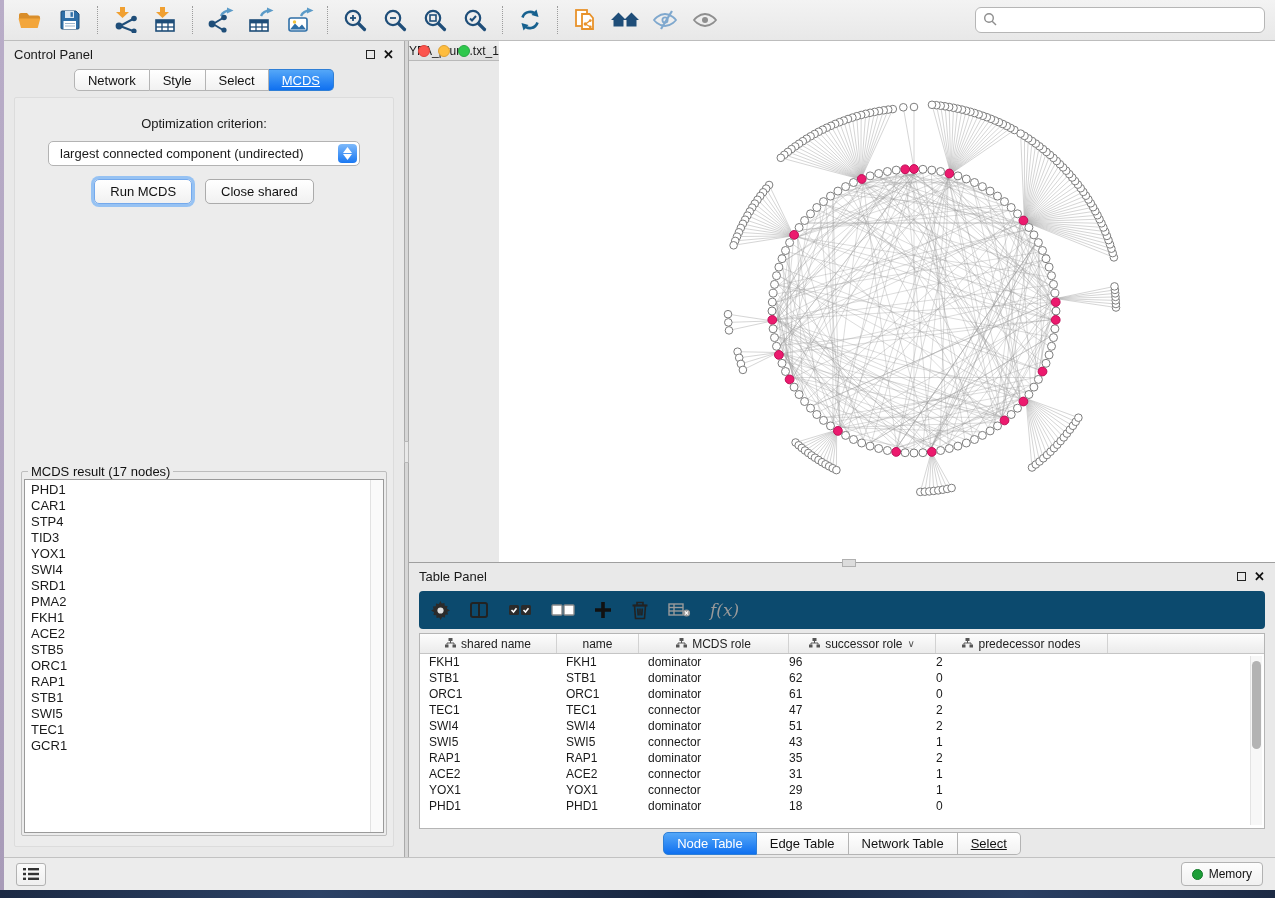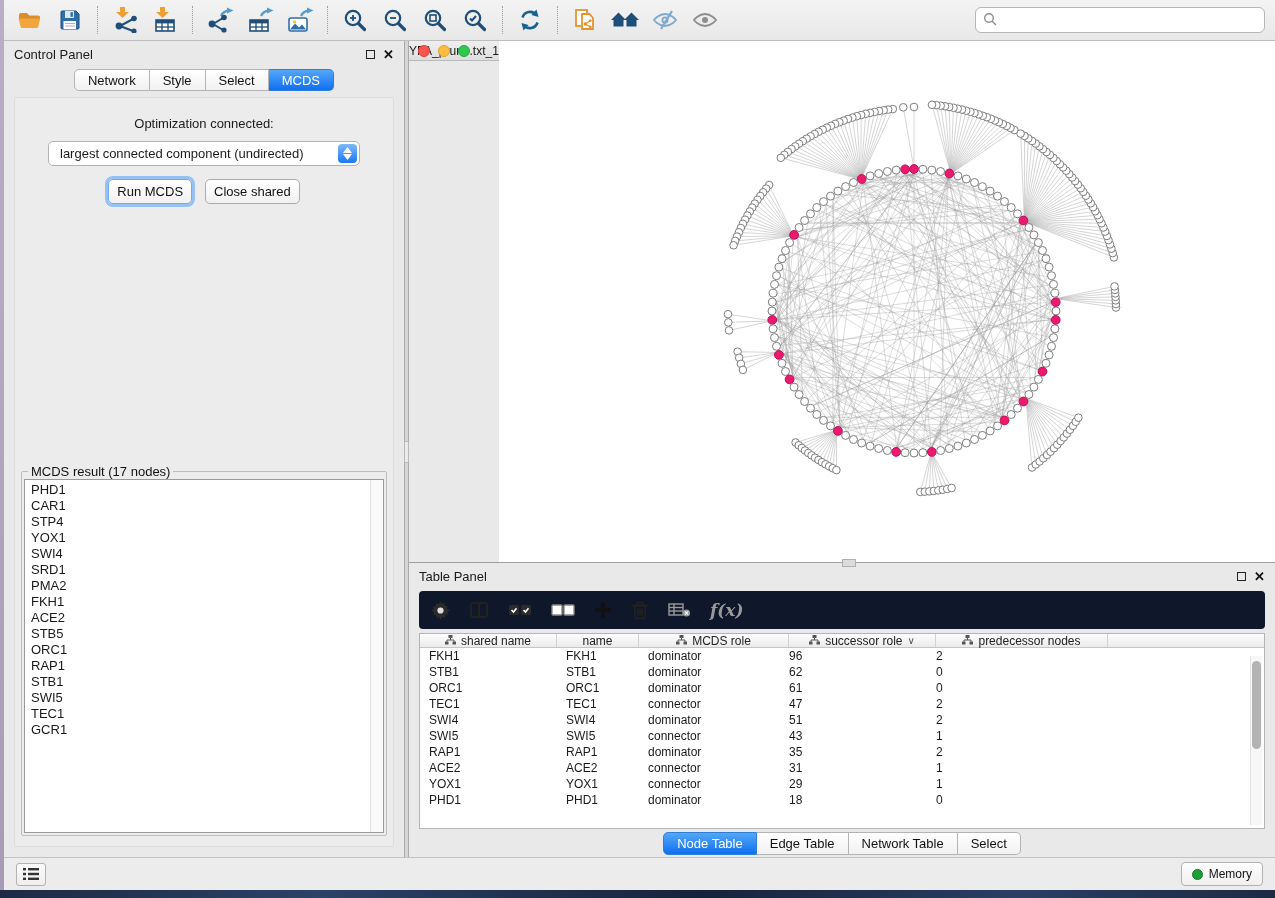--- a/index.html
+++ b/index.html
@@ -24,28 +24,28 @@
   
   .control-panel { width:400px; flex:0 0 400px; display:flex; flex-direction:column; background:#e9e9e9; }
   .panel-header { height:26px; display:flex; align-items:center; padding:0 10px; gap:8px; }
   .panel-title { font-size:13px; color:#1a1a1a; }
   .panel-header .spacer { flex:1; }
   .win-float { width:9px; height:9px; border:1.5px solid #222; display:inline-block; }
   .win-close { font-size:13px; font-weight:bold; color:#111; line-height:1; }
   .cp-tabs { display:flex; justify-content:center; height:22px; margin-top:2px; }
   .seg-tab { padding:3px 13px; background:linear-gradient(#ffffff,#f1f1f1); border:1px solid #b4b4b4; border-left:none; font-size:13px; display:flex; align-items:center; color:#111; }
   .seg-tab:first-child { border-left:1px solid #b4b4b4; border-radius:5px 0 0 5px; }
-  .seg-tab:last-child { border-radius:0 5px 5px 0; }
+  .seg-tab:last-child { border-radius:0 5px 5px 0;text-decoration:underline; }
   .seg-tab.active { background:linear-gradient(#54a7f8,#0f70f0); color:#fff; border-color:#2f7fd6; }
   .cp-body { flex:1; margin:6px 10px 10px 10px; background:#ececec; border:1px solid #dcdcdc; border-radius:2px; position:relative; }
   .opt-label { text-align:center; margin-top:18px; font-size:13px; }
   .mac-select { width:312px; height:25px; margin:10px auto 0 auto; background:#fff; border:1px solid #b3b3b3; border-radius:5px; position:relative; display:flex; align-items:center; padding:0 26px 0 11px; font-size:13px; }
   .mac-select .stepper { position:absolute; right:2px; top:2px; width:19px; height:19px; border-radius:4px; background:linear-gradient(#7db9fa,#1a78f2); display:flex; flex-direction:column; align-items:center; justify-content:center; gap:1px; }
   .btn-row { display:flex; justify-content:center; gap:13px; margin-top:13px; }
-  .btn { background:linear-gradient(#ffffff,#f1f1f1); border:1px solid #ababab; border-radius:5px; padding:4px 8px; font-size:13px; color:#111; }
+  .btn { background:linear-gradient(#ffffff,#f1f1f1); border:1px solid #ababab; border-radius:5px; padding:4px 15px; font-size:13px; color:#111; }
   .btn.focus-ring { box-shadow:0 0 0 3px rgba(80,160,250,.55); border-color:#74a9ec; }
   .result-fieldset { position:absolute; left:6px; right:6px; top:366px; height:372px; border:1px solid #bdbdbd; border-radius:2px; }
   .result-fieldset legend { font-size:13px; margin-left:6px; padding:0 3px; color:#111; }
   .result-list { position:absolute; left:2px; right:2px; top:0px; bottom:2px; background:#fff; border:1px solid #9a9a9a; display:flex; }
   .result-items { flex:1; padding:2px 0 0 6px; overflow:hidden; }
   .result-items div { line-height:16px; font-size:13px; }
   .result-scroll { width:13px; background:#fafafa; border-left:1px solid #e2e2e2; }
 
   
   .v-divider { width:5px; flex:0 0 5px; background:#d6d6d6; border-left:1px solid #aaa; border-right:1px solid #aaa; position:relative; }
@@ -59,25 +59,25 @@
   .light { width:12px; height:12px; border-radius:50%; }
   .light.red { background:#fc544d; border:1px solid #e0443e; }
   .light.yellow { background:#febd3e; border:1px solid #dfa033; }
   .light.green { background:#2fc84d; border:1px solid #29a845; }
   .net-canvas { flex:1; background:#fff; position:relative; overflow:hidden; }
   .net-canvas svg { display:block; }
 
   
   .table-panel { flex:1; display:flex; flex-direction:column; background:#e9e9e9; min-height:0; position:relative; }
   .h-grip { position:absolute; top:-4px; left:50%; width:14px; height:8px; background:#dcdcdc; border:1px solid #b0b0b0; }
-  .tp-toolbar { margin:2px 10px 4px 10px; height:38px; flex:0 0 38px; background:#0f172a; border-radius:4px; display:flex; align-items:center; padding:0 12px; gap:19px;font-weight:bold; }
+  .tp-toolbar { margin:2px 10px 4px 10px; height:38px; flex:0 0 38px; background:#0c4a6e; border-radius:4px; display:flex; align-items:center; padding:0 12px; gap:19px; }
   .tp-tool { display:flex; align-items:center; justify-content:center; }
   .fx-label { font-family:"DejaVu Serif", serif; font-style:italic; font-size:17px; color:#9a9a9a; }
   .tp-table { margin:0 10px; flex:1; background:#fff; border:1px solid #b5b5b5; position:relative; overflow:hidden; }
-  .thead { display:flex; height:14px; background:linear-gradient(#fdfdfd,#ebebeb); border-bottom:1px solid #c5c5c5; }
+  .thead { display:flex; height:20px; background:linear-gradient(#fdfdfd,#ebebeb); border-bottom:1px solid #c5c5c5; }
   .th { display:flex; align-items:center; justify-content:center; gap:5px; border-right:1px solid #d2d2d2; font-size:12px; color:#222; }
   .sort-chevron { font-size:10px; color:#555; }
   .tr { display:flex; height:16px; align-items:center; font-size:12px; }
   .td { overflow:hidden; white-space:nowrap; }
   .td.left { padding-left:9px; text-align:left; }
   .td.right { padding-right:21px; }
   .v-scroll { position:absolute; right:2px; top:22px; bottom:3px; width:12px; background:#f7f7f7; border-left:1px solid #e3e3e3; }
   .v-scroll .thumb { position:absolute; left:1px; top:5px; width:9px; height:88px; background:#b3b3b3; border-radius:5px; }
   .tp-tabs { height:28px; flex:0 0 28px; display:flex; align-items:center; justify-content:center; }
 
@@ -259,21 +259,21 @@
         <span class="win-float"></span>
         <span class="win-close">✕</span>
       </div>
       <div class="cp-tabs">
           <div class="seg-tab">Network</div>
           <div class="seg-tab">Style</div>
           <div class="seg-tab">Select</div>
           <div class="seg-tab active">MCDS</div>
         </div>
       <div class="cp-body">
-        <div class="opt-label">Optimization connected:</div>
+        <div class="opt-label">Optimization criterion:</div>
         <div class="mac-select">
           <span>largest connected component (undirected)</span>
           <span class="stepper">
             <svg width="9" height="6" viewBox="0 0 9 6">
                 <polygon points="4.5,0 9,6 0,6" fill="#fff"></polygon>
               </svg>
             <svg width="9" height="6" viewBox="0 0 9 6">
                 <polygon points="4.5,6 9,0 0,0" fill="#fff"></polygon>
               </svg>
           </span>
@@ -282,20 +282,21 @@
           <button class="btn focus-ring">Run MCDS</button>
           <button class="btn">Close shared</button>
         </div>
         <fieldset class="result-fieldset">
           <legend>MCDS result (17 nodes)</legend>
           <div class="result-list">
             <div class="result-items">
                 <div>PHD1</div>
                 <div>CAR1</div>
                 <div>STP4</div>
+                <div>TID3</div>
                 <div>YOX1</div>
                 <div>SWI4</div>
                 <div>SRD1</div>
                 <div>PMA2</div>
                 <div>FKH1</div>
                 <div>ACE2</div>
                 <div>STB5</div>
                 <div>ORC1</div>
                 <div>RAP1</div>
                 <div>STB1</div>

